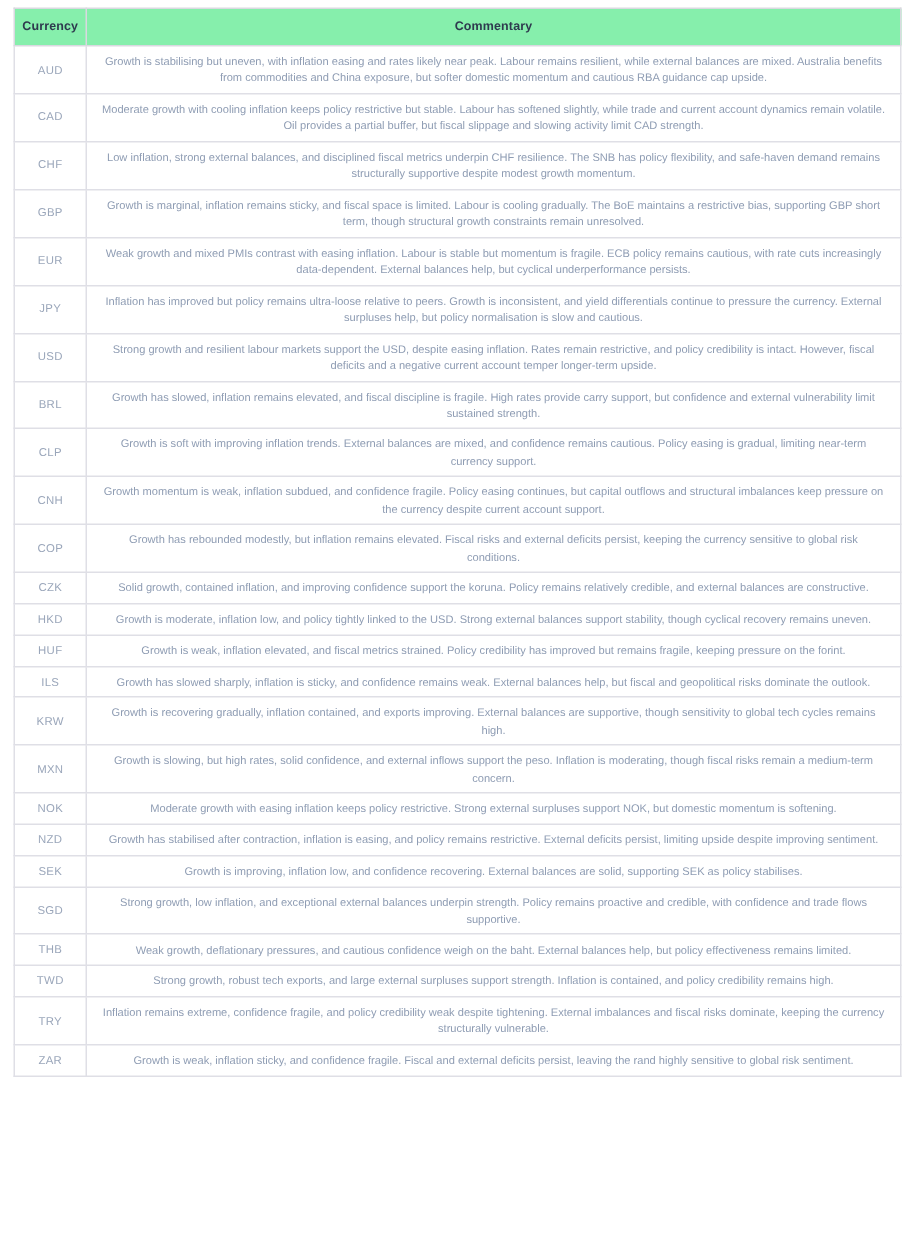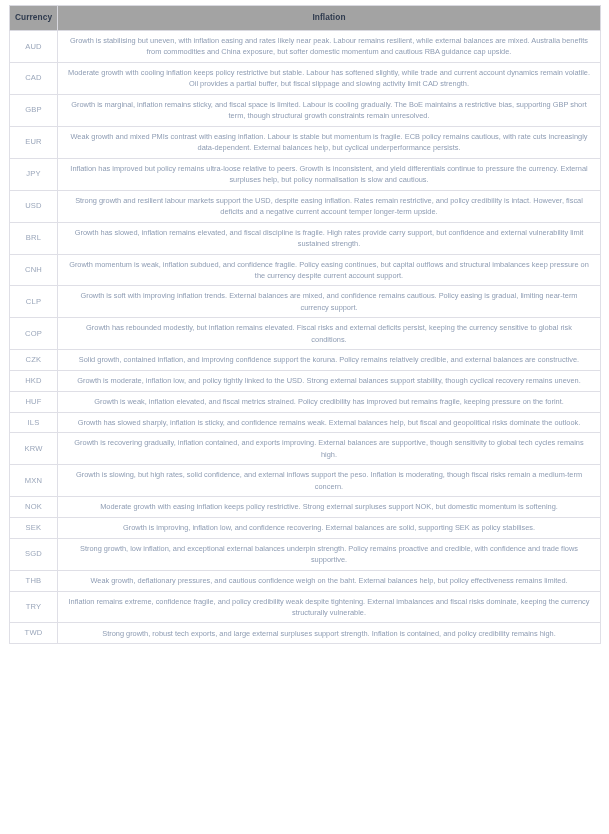--- a/index.html
+++ b/index.html
@@ -21,21 +21,21 @@
   table.fx-table {
     border-collapse: collapse;
     table-layout: fixed;
     width: 591px;
     border: 1px solid #d9d9e0;
   }
   table.fx-table col.col-currency { width: 48px; }
   table.fx-table col.col-commentary { width: 543px; }
 
   thead th {
-    background: #a3a3a3;
+    background: #86efac;
     color: #2e3a4e;
     font-size: 8.3px;
     font-weight: bold;
     text-align: center;
     padding: 7px 4px;
     border: 1px solid #d9d9e0;
     letter-spacing: 0.1px;
     line-height: 1.2;
   }
   tbody td {
@@ -63,31 +63,35 @@
 
 <div class="table-wrap">
   <table class="fx-table">
     <colgroup>
       <col class="col-currency">
       <col class="col-commentary">
     </colgroup>
     <thead>
       <tr>
         <th>Currency</th>
-        <th>Inflation</th>
+        <th>Commentary</th>
       </tr>
     </thead>
     <tbody id="table-body">
         <tr>
           <td class="cur">AUD</td>
           <td class="comment">Growth is stabilising but uneven, with inflation easing and rates likely near peak. Labour remains resilient, while external balances are mixed. Australia benefits from commodities and China exposure, but softer domestic momentum and cautious RBA guidance cap upside.</td>
         </tr>
         <tr>
           <td class="cur">CAD</td>
           <td class="comment">Moderate growth with cooling inflation keeps policy restrictive but stable. Labour has softened slightly, while trade and current account dynamics remain volatile. Oil provides a partial buffer, but fiscal slippage and slowing activity limit CAD strength.</td>
+        </tr>
+        <tr>
+          <td class="cur">CHF</td>
+          <td class="comment">Low inflation, strong external balances, and disciplined fiscal metrics underpin CHF resilience. The SNB has policy flexibility, and safe-haven demand remains structurally supportive despite modest growth momentum.</td>
         </tr>
         <tr>
           <td class="cur">GBP</td>
           <td class="comment">Growth is marginal, inflation remains sticky, and fiscal space is limited. Labour is cooling gradually. The BoE maintains a restrictive bias, supporting GBP short term, though structural growth constraints remain unresolved.</td>
         </tr>
         <tr>
           <td class="cur">EUR</td>
           <td class="comment">Weak growth and mixed PMIs contrast with easing inflation. Labour is stable but momentum is fragile. ECB policy remains cautious, with rate cuts increasingly data-dependent. External balances help, but cyclical underperformance persists.</td>
         </tr>
         <tr>
@@ -96,26 +100,26 @@
         </tr>
         <tr>
           <td class="cur">USD</td>
           <td class="comment">Strong growth and resilient labour markets support the USD, despite easing inflation. Rates remain restrictive, and policy credibility is intact. However, fiscal deficits and a negative current account temper longer-term upside.</td>
         </tr>
         <tr>
           <td class="cur">BRL</td>
           <td class="comment">Growth has slowed, inflation remains elevated, and fiscal discipline is fragile. High rates provide carry support, but confidence and external vulnerability limit sustained strength.</td>
         </tr>
         <tr>
+          <td class="cur">CLP</td>
+          <td class="comment">Growth is soft with improving inflation trends. External balances are mixed, and confidence remains cautious. Policy easing is gradual, limiting near-term currency support.</td>
+        </tr>
+        <tr>
           <td class="cur">CNH</td>
           <td class="comment">Growth momentum is weak, inflation subdued, and confidence fragile. Policy easing continues, but capital outflows and structural imbalances keep pressure on the currency despite current account support.</td>
-        </tr>
-        <tr>
-          <td class="cur">CLP</td>
-          <td class="comment">Growth is soft with improving inflation trends. External balances are mixed, and confidence remains cautious. Policy easing is gradual, limiting near-term currency support.</td>
         </tr>
         <tr>
           <td class="cur">COP</td>
           <td class="comment">Growth has rebounded modestly, but inflation remains elevated. Fiscal risks and external deficits persist, keeping the currency sensitive to global risk conditions.</td>
         </tr>
         <tr>
           <td class="cur">CZK</td>
           <td class="comment">Solid growth, contained inflation, and improving confidence support the koruna. Policy remains relatively credible, and external balances are constructive.</td>
         </tr>
         <tr>
@@ -136,34 +140,42 @@
         </tr>
         <tr>
           <td class="cur">MXN</td>
           <td class="comment">Growth is slowing, but high rates, solid confidence, and external inflows support the peso. Inflation is moderating, though fiscal risks remain a medium-term concern.</td>
         </tr>
         <tr>
           <td class="cur">NOK</td>
           <td class="comment">Moderate growth with easing inflation keeps policy restrictive. Strong external surpluses support NOK, but domestic momentum is softening.</td>
         </tr>
         <tr>
+          <td class="cur">NZD</td>
+          <td class="comment">Growth has stabilised after contraction, inflation is easing, and policy remains restrictive. External deficits persist, limiting upside despite improving sentiment.</td>
+        </tr>
+        <tr>
           <td class="cur">SEK</td>
           <td class="comment">Growth is improving, inflation low, and confidence recovering. External balances are solid, supporting SEK as policy stabilises.</td>
         </tr>
         <tr>
           <td class="cur">SGD</td>
           <td class="comment">Strong growth, low inflation, and exceptional external balances underpin strength. Policy remains proactive and credible, with confidence and trade flows supportive.</td>
         </tr>
         <tr>
           <td class="cur">THB</td>
           <td class="comment">Weak growth, deflationary pressures, and cautious confidence weigh on the baht. External balances help, but policy effectiveness remains limited.</td>
         </tr>
         <tr>
+          <td class="cur">TWD</td>
+          <td class="comment">Strong growth, robust tech exports, and large external surpluses support strength. Inflation is contained, and policy credibility remains high.</td>
+        </tr>
+        <tr>
           <td class="cur">TRY</td>
           <td class="comment">Inflation remains extreme, confidence fragile, and policy credibility weak despite tightening. External imbalances and fiscal risks dominate, keeping the currency structurally vulnerable.</td>
         </tr>
         <tr>
-          <td class="cur">TWD</td>
-          <td class="comment">Strong growth, robust tech exports, and large external surpluses support strength. Inflation is contained, and policy credibility remains high.</td>
+          <td class="cur">ZAR</td>
+          <td class="comment">Growth is weak, inflation sticky, and confidence fragile. Fiscal and external deficits persist, leaving the rand highly sensitive to global risk sentiment.</td>
         </tr>
       </tbody>
   </table>
 </div>
 
 </body></html>

